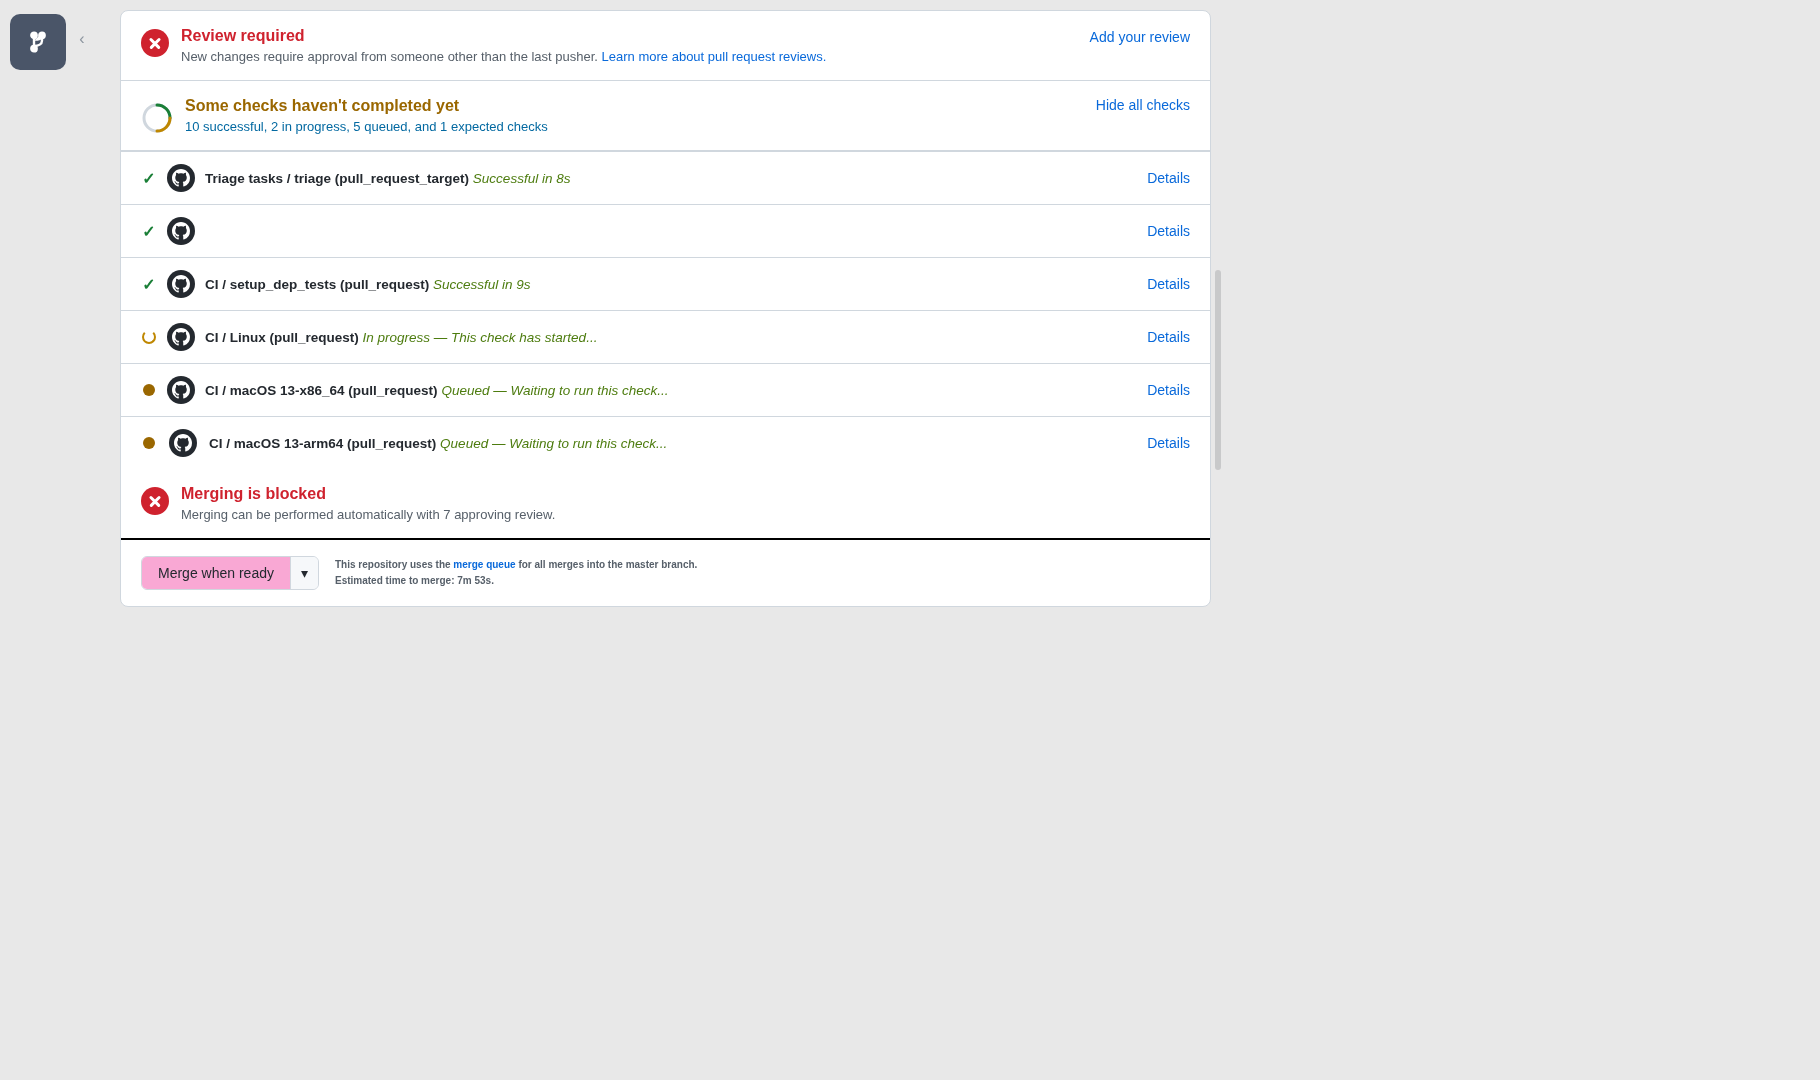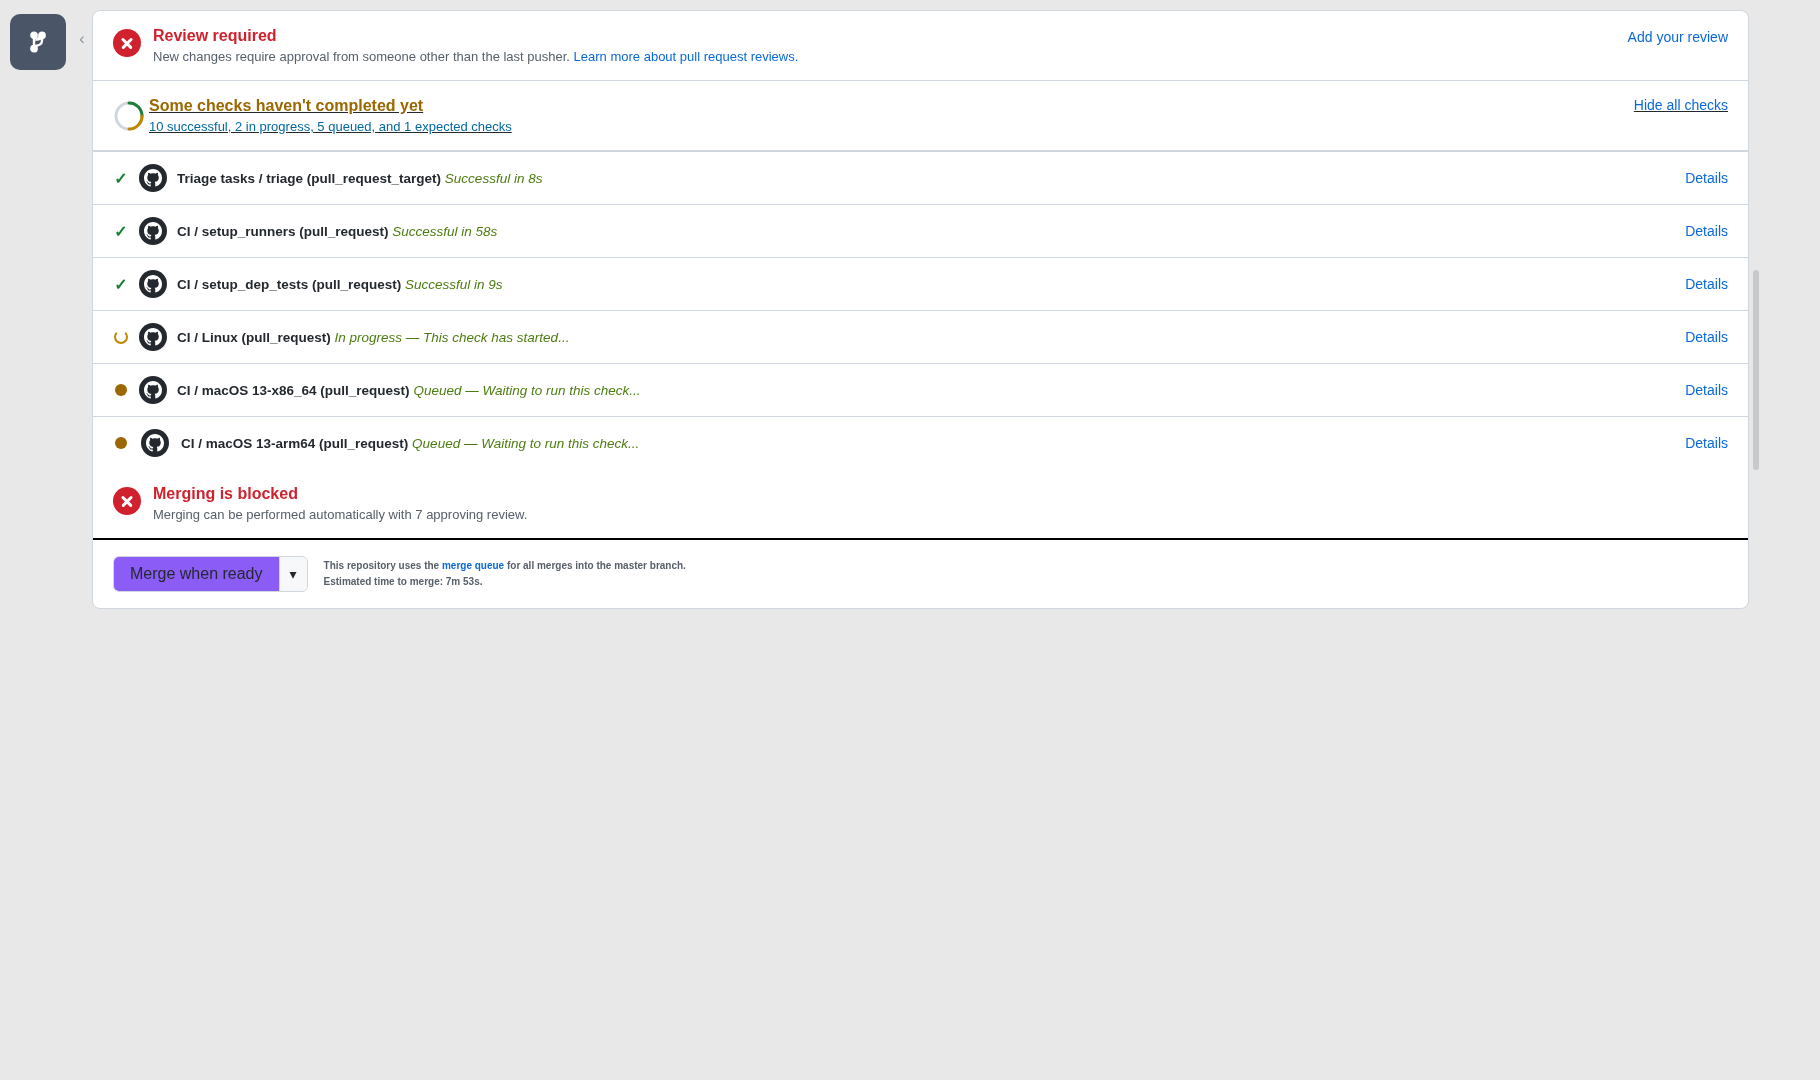--- a/index.html
+++ b/index.html
@@ -40,22 +40,23 @@
       padding-top: 20px;
       color: #8c959f;
       font-size: 16px;
       flex-shrink: 0;
     }
 
     .main-panel {
       background: #ffffff;
       border: 1px solid #d0d7de;
       border-radius: 8px;
-      width: 1657px;
+      width: 1091px;
       overflow: hidden;
+      margin-left: 28px;
     }
 
     
     .section-review {
       padding: 16px 20px;
       border-bottom: 1px solid #d0d7de;
       display: flex;
       align-items: flex-start;
       gap: 12px;
     }
@@ -122,23 +123,22 @@
 
     .red-x-icon {
       position: relative;
     }
 
     
     .section-checks {
       padding: 16px 20px;
       border-bottom: 1px solid #d0d7de;
       display: flex;
-      align-items: center;
-      gap: 4px;
-      text-decoration: underline;
+      align-items: flex-end;
+      gap: 12px;
     }
 
     .section-checks-content {
       flex: 1;
     }
 
     .checks-header {
       display: flex;
       justify-content: space-between;
       align-items: flex-start;
@@ -289,24 +289,24 @@
       display: flex;
       align-items: center;
       border: 1px solid #d0d7de;
       border-radius: 6px;
       overflow: hidden;
       background: #f6f8fa;
     }
 
     .merge-button-main {
       padding: 8px 16px;
-      font-size: 16px;
+      font-size: 14px;
       font-weight: 500;
       color: #24292f;
-      background: #8b5cf6;
+      background: #f9a8d4;
       border: none;
       cursor: pointer;
       border-right: 1px solid #d0d7de;
     }
 
     .merge-button-dropdown {
       padding: 8px 10px;
       background: #f6f8fa;
       border: none;
       cursor: pointer;
@@ -421,24 +421,20 @@
 
       <div class="check-row">
         <div class="check-status-icon">
           <span class="checkmark-green">✓</span>
         </div>
         <div class="check-gh-icon">
           <svg viewBox="0 0 16 16" xmlns="http://www.w3.org/2000/svg">
             <path fill-rule="evenodd" d="M8 0C3.58 0 0 3.58 0 8c0 3.54 2.29 6.53 5.47 7.59.4.07.55-.17.55-.38 0-.19-.01-.82-.01-1.49-2.01.37-2.53-.49-2.69-.94-.09-.23-.48-.94-.82-1.13-.28-.15-.68-.52-.01-.53.63-.01 1.08.58 1.23.82.72 1.21 1.87.87 2.33.66.07-.52.28-.87.51-1.07-1.78-.2-3.64-.89-3.64-3.95 0-.87.31-1.59.82-2.15-.08-.2-.36-1.02.08-2.12 0 0 .67-.21 2.2.82.64-.18 1.32-.27 2-.27.68 0 1.36.09 2 .27 1.53-1.04 2.2-.82 2.2-.82.44 1.1.16 1.92.08 2.12.51.56.82 1.27.82 2.15 0 3.07-1.87 3.75-3.65 3.95.29.25.54.73.54 1.48 0 1.07-.01 1.93-.01 2.2 0 .21.15.46.55.38A8.013 8.013 0 0016 8c0-4.42-3.58-8-8-8z"></path>
           </svg>
         </div>
-        <div class="check-label">
-          <strong>CI / setup_runners (pull_request)</strong>
-          <span class="check-status-text">  Successful in 58s</span>
-        </div>
         <a class="check-details-link" href="#">Details</a>
       </div>
 
       <div class="check-row">
         <div class="check-status-icon">
           <span class="checkmark-green">✓</span>
         </div>
         <div class="check-gh-icon">
           <svg viewBox="0 0 16 16" xmlns="http://www.w3.org/2000/svg">
             <path fill-rule="evenodd" d="M8 0C3.58 0 0 3.58 0 8c0 3.54 2.29 6.53 5.47 7.59.4.07.55-.17.55-.38 0-.19-.01-.82-.01-1.49-2.01.37-2.53-.49-2.69-.94-.09-.23-.48-.94-.82-1.13-.28-.15-.68-.52-.01-.53.63-.01 1.08.58 1.23.82.72 1.21 1.87.87 2.33.66.07-.52.28-.87.51-1.07-1.78-.2-3.64-.89-3.64-3.95 0-.87.31-1.59.82-2.15-.08-.2-.36-1.02.08-2.12 0 0 .67-.21 2.2.82.64-.18 1.32-.27 2-.27.68 0 1.36.09 2 .27 1.53-1.04 2.2-.82 2.2-.82.44 1.1.16 1.92.08 2.12.51.56.82 1.27.82 2.15 0 3.07-1.87 3.75-3.65 3.95.29.25.54.73.54 1.48 0 1.07-.01 1.93-.01 2.2 0 .21.15.46.55.38A8.013 8.013 0 0016 8c0-4.42-3.58-8-8-8z"></path>

